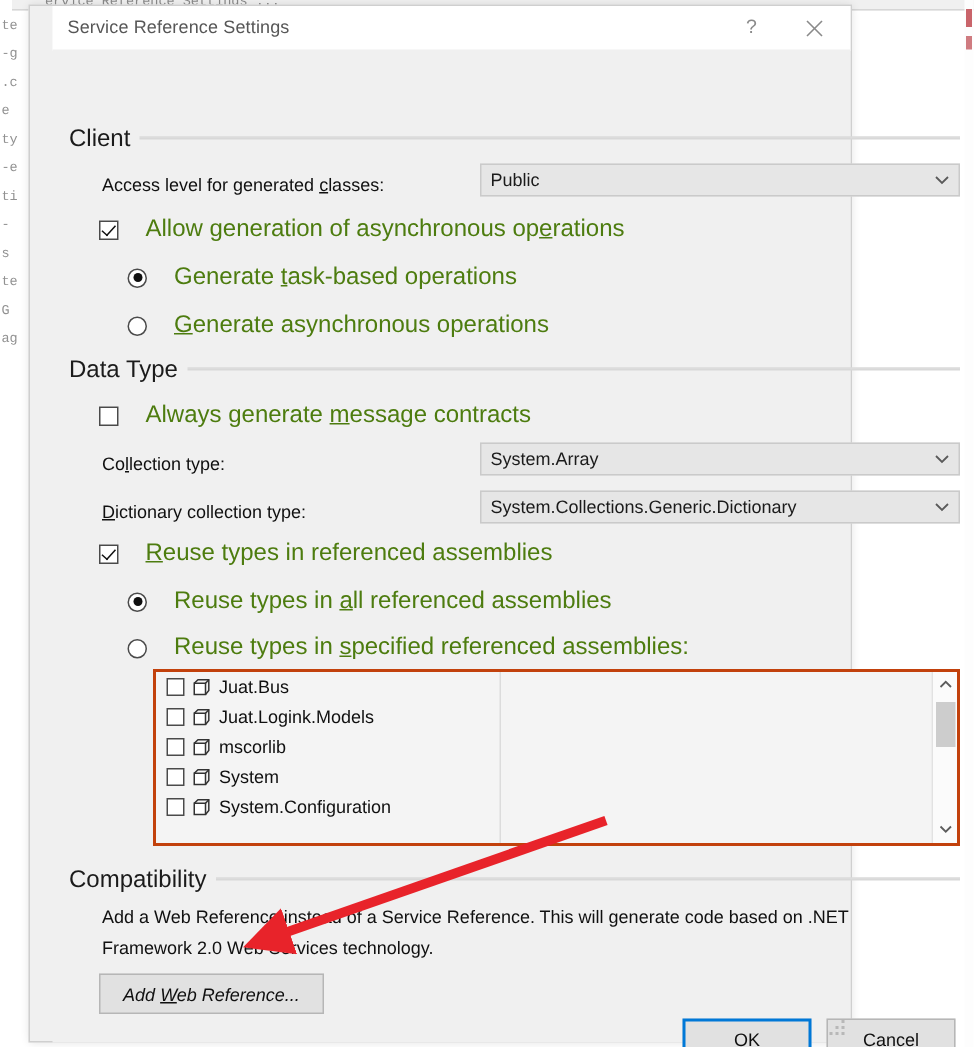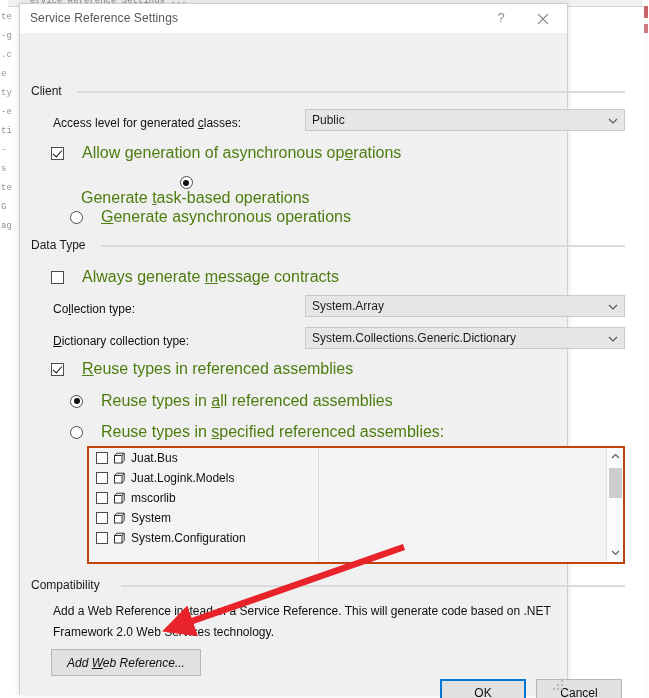--- a/index.html
+++ b/index.html
@@ -68,20 +68,21 @@
 
   
   #dialog {
     position: absolute;
     left: 19px; top: 3px;
     width: 549px; height: 692px;
     background: #f0f0f0;
     border: 1px solid #cfcfcf;
     box-sizing: border-box;
     box-shadow: 0 0 6px rgba(0,0,0,0.12);
+    padding-left: 15px;
   }
   .titlebar {
     position: relative;
     height: 29px;
     background: #ffffff;
     border-bottom: 1px solid #f0f0f0;
   }
   .title-text {
     position: absolute;
     left: 10px; top: 7px;
@@ -106,21 +107,21 @@
 
   .body {
     position: relative;
     height: 661px;
     background: #f0f0f0;
   }
 
   
   .group-label {
     position: absolute;
-    font-size: 12px;
+    font-size: 16px;
     color: #1b1b1b;
     background: #f0f0f0;
     padding-right: 6px;
     z-index: 2;
   }
   .group-line {
     position: absolute;
     height: 1px;
     background: #d8d8d8;
     border-top: 1px solid #dcdcdc;
@@ -383,21 +384,21 @@
             <polyline points="1,1 5,5 9,1" fill="none" stroke="#5a5a5a" stroke-width="1.2"></polyline>
           </svg>
       </span>
     </div>
 
     <div class="chk-row" style="left:31px; top:110px;">
       <span class="box checked"></span>
       <span class="ctl-text"><span>Allow generation of asynchronous op</span><u>e</u><span>rations</span></span>
     </div>
 
-    <div class="rad-row" style="left:50px; top:142px;flex-direction:column;">
+    <div class="rad-row" style="left:50px; top:142px;">
       <span class="radio sel"></span>
       <span class="ctl-text"><span>Generate </span><u>t</u><span>ask-based operations</span></span>
     </div>
 
     <div class="rad-row" style="left:50px; top:174px;">
       <span class="radio"></span>
       <span class="ctl-text"><span></span><u>G</u><span>enerate asynchronous operations</span></span>
     </div>
 
     <div class="group-label" style="left:11px; top:204px;">Data Type</div>

